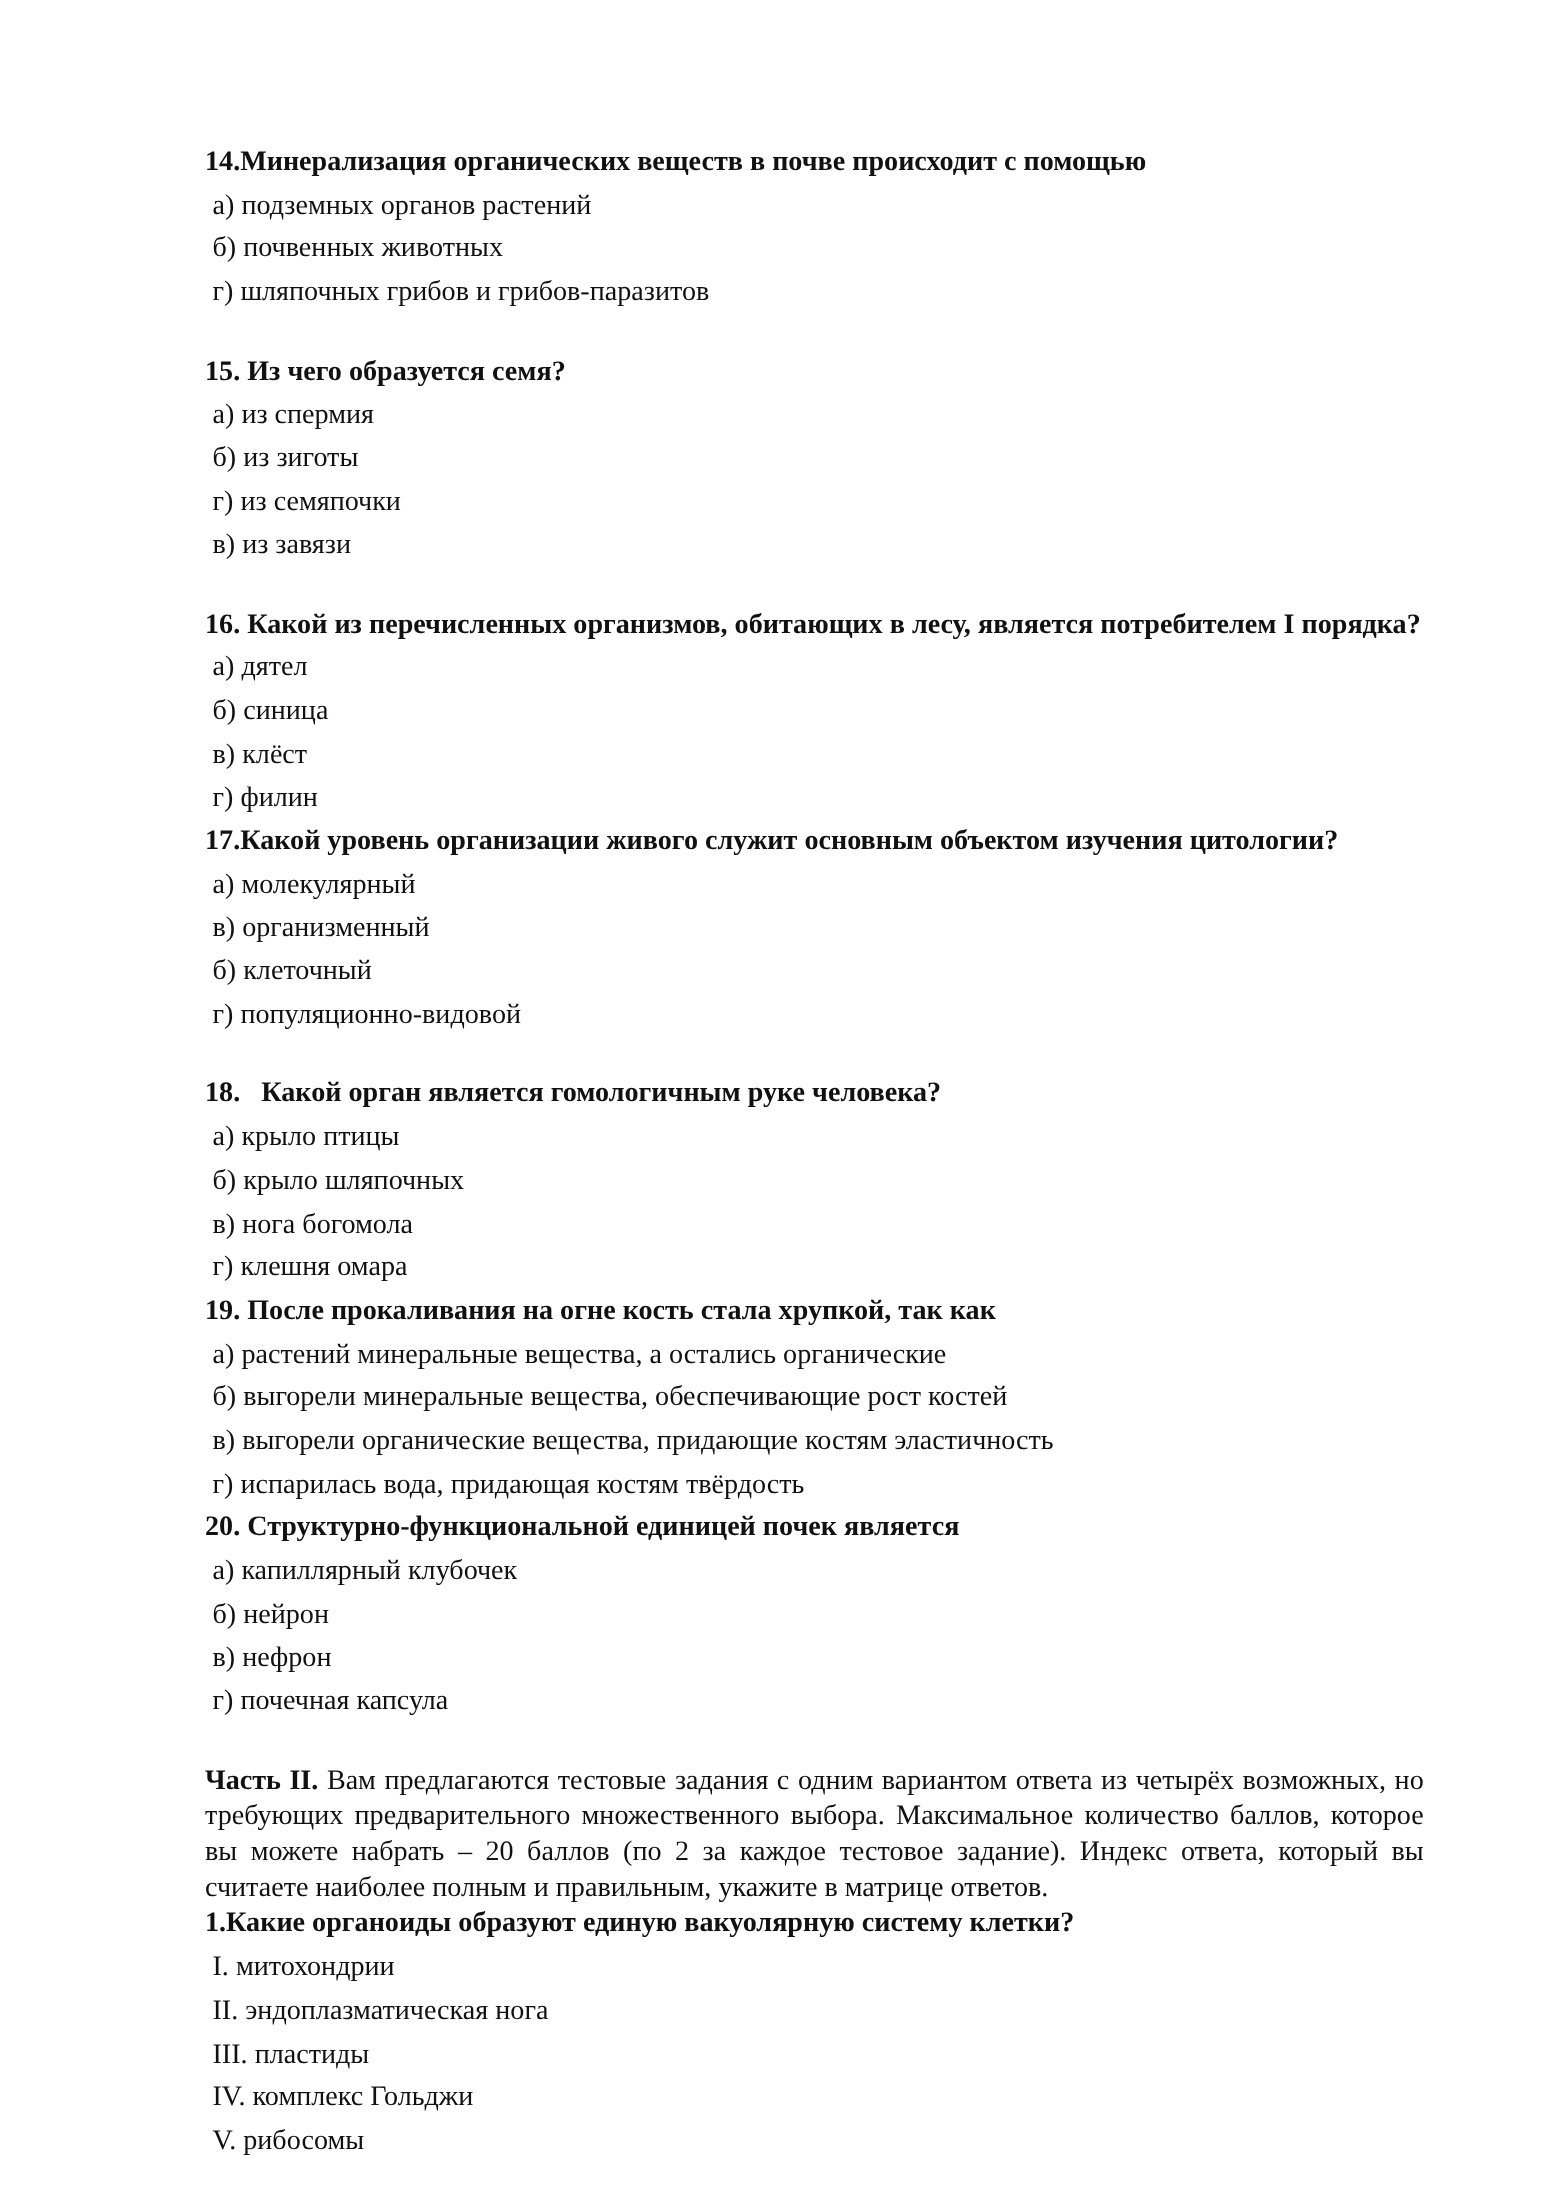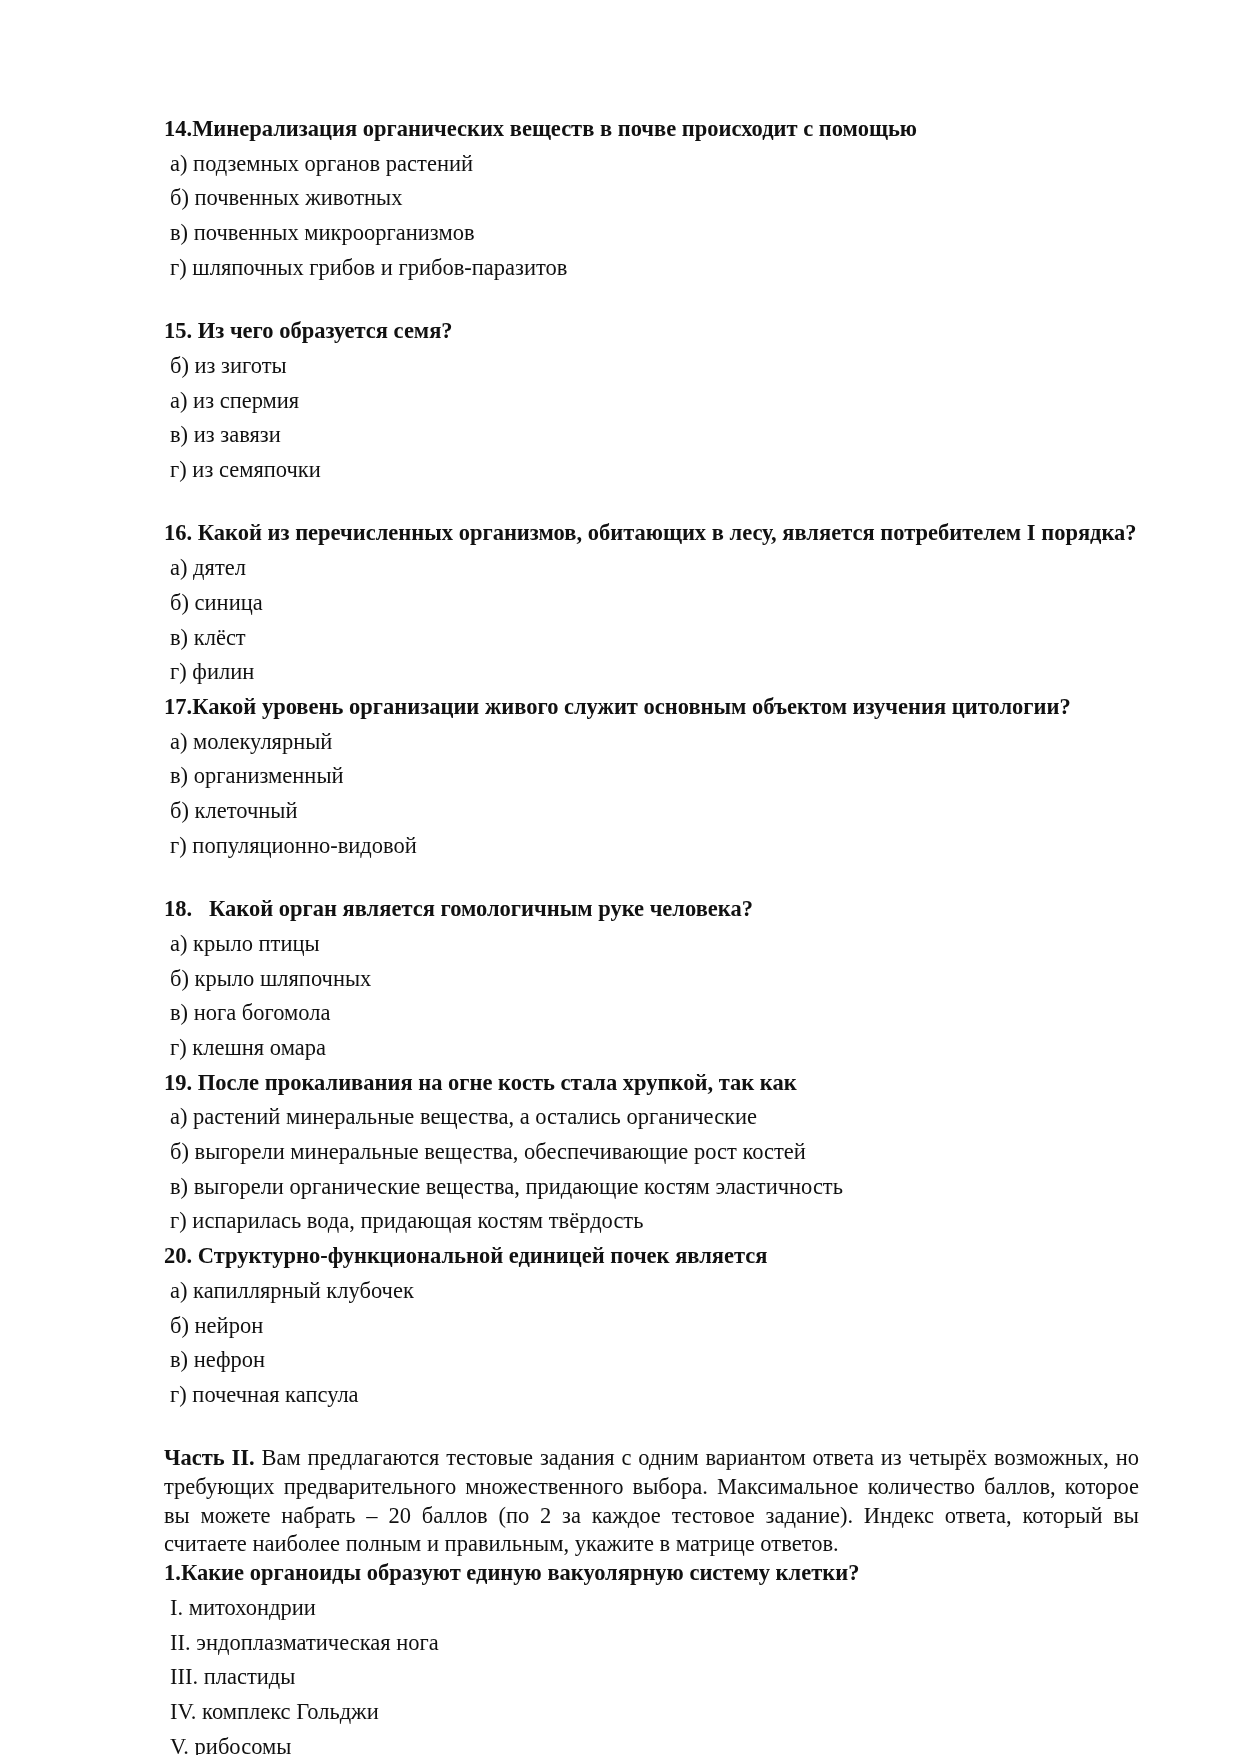--- a/index.html
+++ b/index.html
@@ -51,31 +51,30 @@
   </style>
 </head>
 <body>
 
 <div class="page">
 
   <div class="q">
     <p class="q-title">14.Минерализация органических веществ  в почве происходит с помощью</p>
     <p class="opt">а) подземных органов растений</p>
     <p class="opt">б) почвенных животных</p>
-    <p class="opt">в) почвенных микроорганизмов</p>
     <p class="opt">г) шляпочных грибов и грибов-паразитов</p>
   </div>
   <div class="gap"></div>
 
   <div class="q">
     <p class="q-title">15. Из чего образуется семя?</p>
+    <p class="opt">а) из спермия</p>
     <p class="opt">б) из зиготы</p>
-    <p class="opt">а) из спермия</p>
+    <p class="opt">г) из семяпочки</p>
     <p class="opt">в) из завязи</p>
-    <p class="opt">г) из семяпочки</p>
   </div>
   <div class="gap"></div>
 
   <div class="q">
     <p class="q-title">16. Какой из перечисленных организмов, обитающих в лесу, является потребителем I порядка?</p>
     <p class="opt">а) дятел</p>
     <p class="opt">б) синица</p>
     <p class="opt">в) клёст</p>
     <p class="opt">г) филин</p>
   </div>

